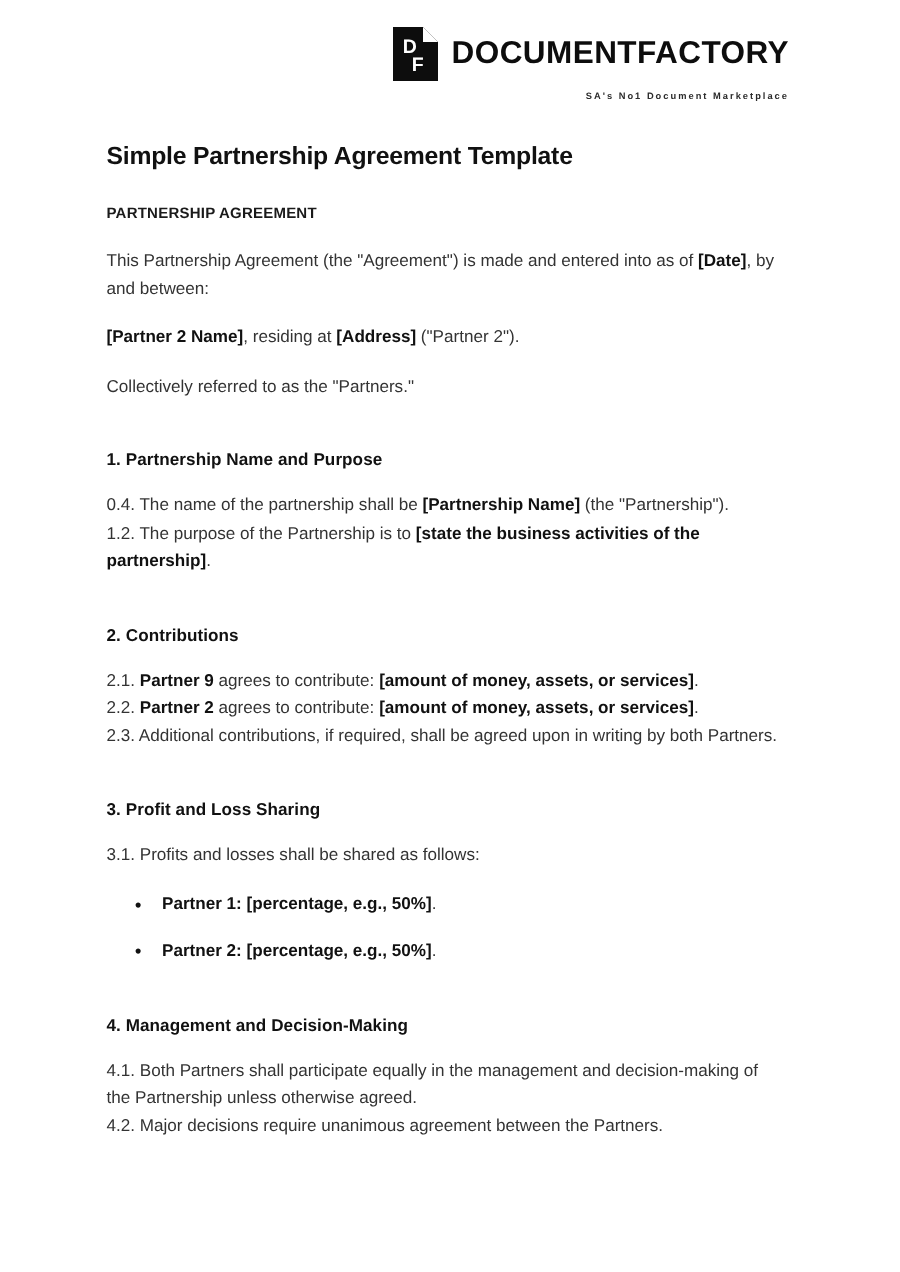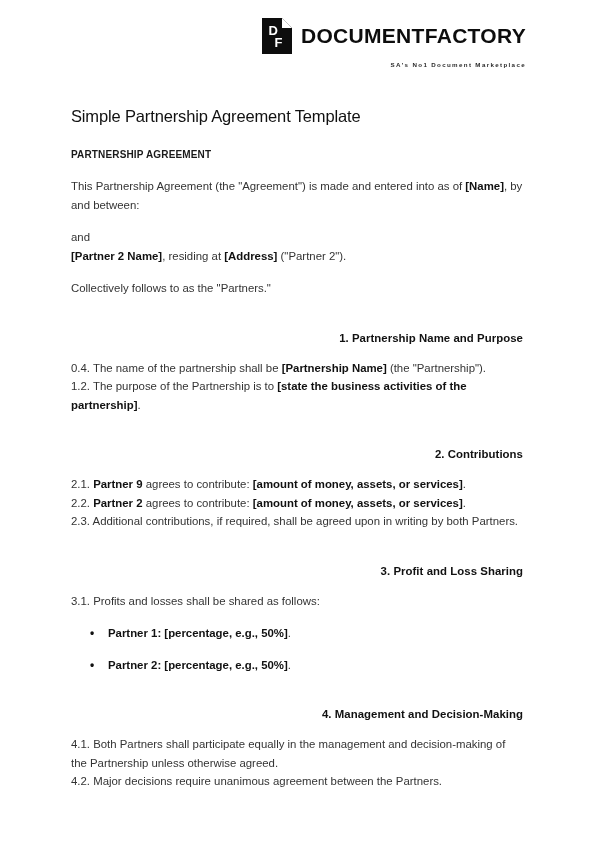--- a/index.html
+++ b/index.html
@@ -69,24 +69,24 @@
 
   
   .doc {
     position: absolute;
     left: 71px;
     top: 94px;
     width: 452px;
   }
   .doc-title {
     font-size: 16.5px;
-    font-weight: normal;
+    font-weight: bold;
     color: #111111;
     letter-spacing: -0.15px;
-    margin: 12px 0 22px 0;
+    margin: 0 0 22px 0;
     line-height: 1.3;
   }
   .doc-subtitle {
     font-size: 10px;
     font-weight: bold;
     color: #1a1a1a;
     letter-spacing: 0.15px;
     margin: 17px 0 17px 0;
   }
   p.para {
@@ -101,21 +101,20 @@
   p.para b, .bold {
     font-weight: bold;
     color: #111111;
   }
   .section-head {
     font-size: 11.4px;
     font-weight: bold;
     color: #111111;
     margin: 34px 0 15px 0;
     letter-spacing: 0.05px;
-    text-align: right;
   }
   ul.bullets {
     list-style: none;
     margin: 15px 0 0 0;
     padding: 0;
   }
   ul.bullets li {
     position: relative;
     padding-left: 37px;
     font-size: 11.4px;
@@ -159,26 +158,25 @@
     </div>
     <div class="logo-tagline">SA's No1 Document Marketplace</div>
   </div>
 
   <div class="doc">
 
     <h1 class="doc-title">Simple Partnership Agreement Template</h1>
 
     <div class="doc-subtitle">PARTNERSHIP AGREEMENT</div>
 
-    <p class="para"><span>This Partnership Agreement (the "Agreement") is made and entered into as of </span><b>[Name]</b><span>, by and between:</span></p>
+    <p class="para"><span>This Partnership Agreement (the "Agreement") is made and entered into as of </span><b>[Date]</b><span>, by and between:</span></p>
 
-    <p class="para tight">and</p>
     <p class="para"><b>[Partner 2 Name]</b><span>, residing at </span><b>[Address]</b><span> ("Partner 2").</span></p>
 
-    <p class="para">Collectively follows to as the "Partners."</p>
+    <p class="para">Collectively referred to as the "Partners."</p>
 
     <div class="section-head">1. Partnership Name and Purpose</div>
     <p class="para tight"><span>0.4. The name of the partnership shall be </span><b>[Partnership Name]</b><span> (the "Partnership").</span></p>
     <p class="para tight"><span>1.2. The purpose of the Partnership is to </span><b>[state the business activities of the partnership]</b><span>.</span></p>
 
     <div class="section-head">2. Contributions</div>
     <p class="para tight"><span>2.1. </span><b>Partner 9</b><span> agrees to contribute: </span><b>[amount of money, assets, or services]</b><span>.</span></p>
     <p class="para tight"><span>2.2. </span><b>Partner 2</b><span> agrees to contribute: </span><b>[amount of money, assets, or services]</b><span>.</span></p>
     <p class="para tight">2.3. Additional contributions, if required, shall be agreed upon in writing by both Partners.</p>
 

